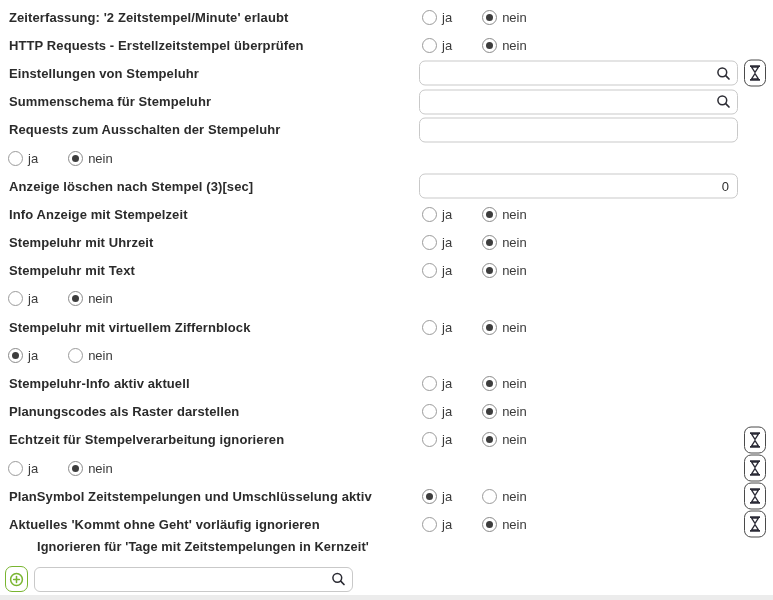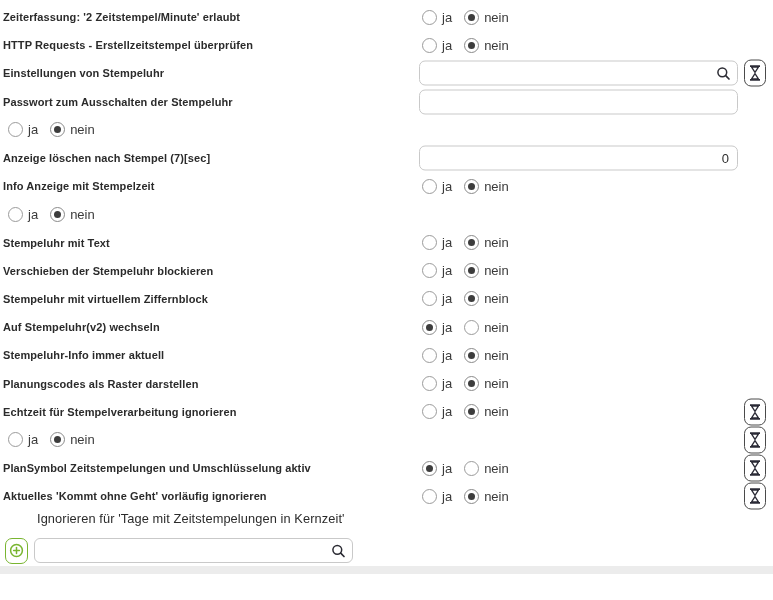--- a/index.html
+++ b/index.html
@@ -8,22 +8,22 @@
     background:#ffffff;
     font-family:"Liberation Sans", sans-serif;
     color:#2e2e2e;
     overflow:hidden;
   }
   .page { padding-top:3px; }
 
   .row { display:flex; align-items:center; height:28.2px; position:relative; }
   .lbl {
     flex:0 0 414px;
-    padding-left:3px;
-    font-size:11px;
+    padding-left:9px;
+    font-size:13px;
     font-weight:700;
     letter-spacing:.1px;
     white-space:nowrap;
     color:#2b2b2b;
   }
   .ctl { flex:1; display:flex; align-items:center; position:relative; height:100%; }
 
   
   .rgroup { display:flex; align-items:center; margin-left:8px; font-size:13px; color:#3a3a3a; }
   .radio {
@@ -33,21 +33,21 @@
     background:#fff;
     position:relative;
     display:inline-block;
     flex:0 0 15px;
   }
   .radio.checked { border-color:#8a8a8a; }
   .radio.checked::after {
     content:""; position:absolute; inset:3px; border-radius:50%; background:#3d3d3d;
   }
   .rlabel { margin-left:5px; }
-  .rlabel.first { margin-right:12px; }
+  .rlabel.first { margin-right:30px; }
 
   
   .field {
     position:absolute; left:5px; top:50%; transform:translateY(-50%);
     width:319px; height:25px;
     border:1.5px solid #c9c9c9;
     border-radius:6px;
     background:#fff;
   }
   .field input {
@@ -71,21 +71,21 @@
     background:#fff;
     display:flex; align-items:center; justify-content:center;
     cursor:pointer;
     padding:0;
   }
 
   
   .footer-label-row { height:16px; display:flex; align-items:center; }
   .flabel {
     margin-left:37px;
-    font-size:12.8px; font-weight:400; letter-spacing:.1px; color:#2b2b2b;
+    font-size:12.8px; font-weight:700; letter-spacing:.1px; color:#2b2b2b;
     white-space:nowrap;
   }
   .footer-ctl-row {
     margin-top:11px;
     padding-left:5px;
     display:flex; align-items:center; gap:6px;
     height:27px;
   }
   .add {
     width:23px; height:26px;
@@ -174,63 +174,75 @@
     </div>
     <div class="hg-slot">
       <button class="hg">
         <svg width="14" height="17">
             <use href="#i-hourglass"></use>
           </svg>
       </button>
     </div>
   </div>
 
-
-  <div class="row">
-    <span class="lbl">Passwort zum Ausschalten der Stempeluhr</span>
+  <div class="row">
+    <span class="lbl">Summenschema für Stempeluhr</span>
+    <div class="ctl">
+      <div class="field search">
+        <input value="" style="">
+        <svg class="mag" width="15" height="15">
+            <use href="#i-mag"></use>
+          </svg>
+      </div>
+    </div>
+  </div>
+
+  <div class="row">
+    <span class="lbl">Requests zum Ausschalten der Stempeluhr</span>
     <div class="ctl">
       <div class="field">
         <input value="" style="">
       </div>
     </div>
   </div>
 
   <div class="row">
     <div class="ctl">
       <div class="rgroup">
         <span class="radio"></span>
         <span class="rlabel first">ja</span>
         <span class="radio checked"></span>
         <span class="rlabel">nein</span>
       </div>
     </div>
   </div>
 
   <div class="row">
-    <span class="lbl">Anzeige löschen nach Stempel (7)[sec]</span>
+    <span class="lbl">Anzeige löschen nach Stempel (3)[sec]</span>
     <div class="ctl">
       <div class="field number">
         <input value="0" style="">
       </div>
     </div>
   </div>
 
   <div class="row">
     <span class="lbl">Info Anzeige mit Stempelzeit</span>
     <div class="ctl">
       <div class="rgroup">
         <span class="radio"></span>
         <span class="rlabel first">ja</span>
         <span class="radio checked"></span>
         <span class="rlabel">nein</span>
       </div>
     </div>
   </div>
 
   <div class="row">
+    <span class="lbl">Stempeluhr mit Uhrzeit</span>
     <div class="ctl">
       <div class="rgroup">
         <span class="radio"></span>
         <span class="rlabel first">ja</span>
         <span class="radio checked"></span>
         <span class="rlabel">nein</span>
       </div>
     </div>
   </div>
 
@@ -240,21 +252,20 @@
       <div class="rgroup">
         <span class="radio"></span>
         <span class="rlabel first">ja</span>
         <span class="radio checked"></span>
         <span class="rlabel">nein</span>
       </div>
     </div>
   </div>
 
   <div class="row">
-    <span class="lbl">Verschieben der Stempeluhr blockieren</span>
     <div class="ctl">
       <div class="rgroup">
         <span class="radio"></span>
         <span class="rlabel first">ja</span>
         <span class="radio checked"></span>
         <span class="rlabel">nein</span>
       </div>
     </div>
   </div>
 
@@ -264,33 +275,32 @@
       <div class="rgroup">
         <span class="radio"></span>
         <span class="rlabel first">ja</span>
         <span class="radio checked"></span>
         <span class="rlabel">nein</span>
       </div>
     </div>
   </div>
 
   <div class="row">
-    <span class="lbl">Auf Stempeluhr(v2) wechseln</span>
-    <div class="ctl">
-      <div class="rgroup">
-        <span class="radio checked"></span>
-        <span class="rlabel first">ja</span>
-        <span class="radio"></span>
-        <span class="rlabel">nein</span>
-      </div>
-    </div>
-  </div>
-
-  <div class="row">
-    <span class="lbl">Stempeluhr-Info immer aktuell</span>
+    <div class="ctl">
+      <div class="rgroup">
+        <span class="radio checked"></span>
+        <span class="rlabel first">ja</span>
+        <span class="radio"></span>
+        <span class="rlabel">nein</span>
+      </div>
+    </div>
+  </div>
+
+  <div class="row">
+    <span class="lbl">Stempeluhr-Info aktiv aktuell</span>
     <div class="ctl">
       <div class="rgroup">
         <span class="radio"></span>
         <span class="rlabel first">ja</span>
         <span class="radio checked"></span>
         <span class="rlabel">nein</span>
       </div>
     </div>
   </div>
 

